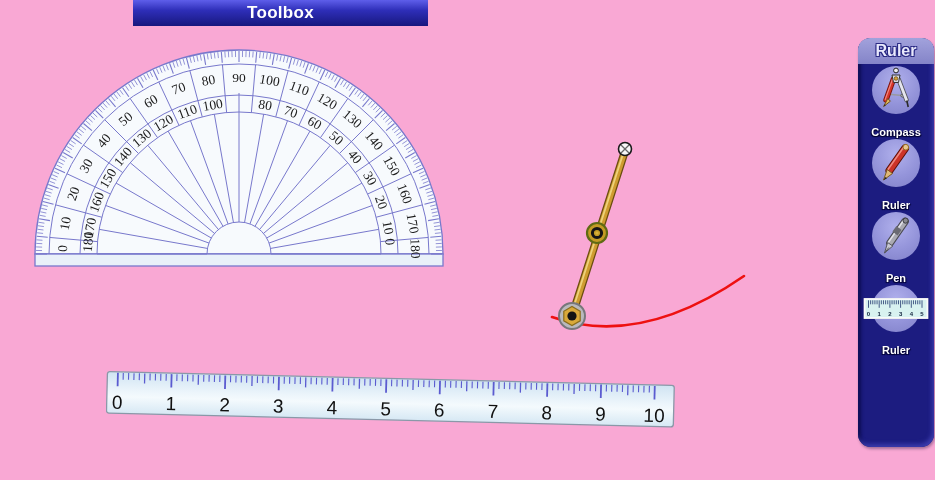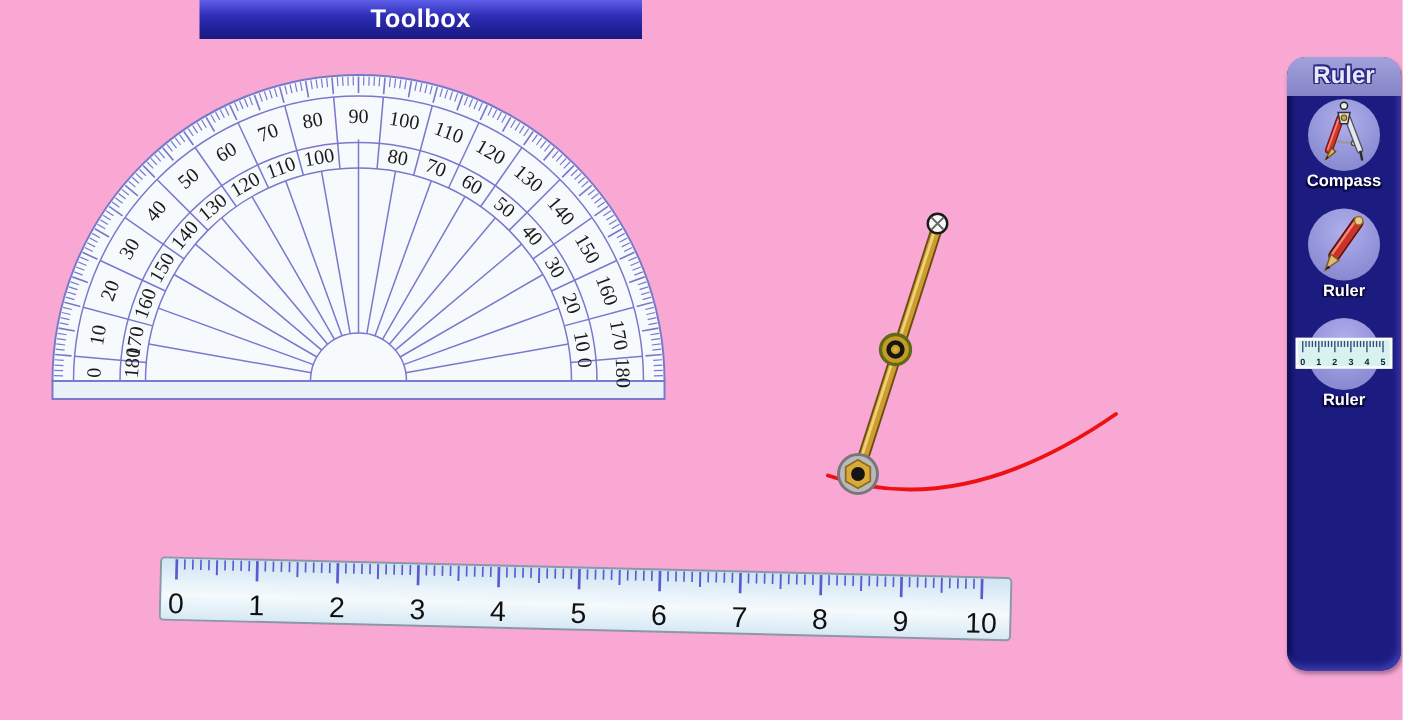--- a/index.html
+++ b/index.html
@@ -31,21 +31,21 @@
     text-shadow:-1px -1px 0 #2a2a84, 1px -1px 0 #2a2a84, -1px 1px 0 #2a2a84, 1px 1px 0 #2a2a84;
   }
   .tool-item { position:relative; height:73px; display:flex; flex-direction:column; align-items:center; cursor:pointer; }
   .tool-item:first-of-type { margin-top:4px; }
   .tool-circle {
     position:relative; width:48px; height:48px; border-radius:50%;
     background:radial-gradient(circle at 50% 32%, #b0b0ec 0%, #9494da 55%, #8080c8 100%);
     margin-top:2px; overflow:visible;
   }
   .tool-label {
-    margin-top:1px; color:#ffffff; font-weight:bold; font-size:11px;
+    margin-top:12px; color:#ffffff; font-weight:bold; font-size:11px;
     text-shadow:1px 1px 1px #000030, -1px 1px 1px #000030;
   }
   #ruler-icon-svg { position:absolute; left:-9px; top:0; }
 </style>
 </head>
 <body>
 
 <div id="stage">
 
   <div class="titlebar">
@@ -501,20 +501,34 @@
           <line x1="33" y1="9.5" x2="17.5" y2="31.5" stroke="#cc3328" stroke-width="6" stroke-linecap="round"></line>
           <line x1="31.3" y1="8.8" x2="15.8" y2="30.8" stroke="#ef8a80" stroke-width="1.5" stroke-linecap="round"></line>
           <polygon points="20.5,34.5 11.5,41 15.2,30.5" fill="#e0b978" stroke="#7a5a20" stroke-width="1"></polygon>
           <polygon points="13.4,38 11.5,41 14.9,39.6" fill="#222"></polygon>
           <circle cx="33.8" cy="8.2" r="2.8" fill="#e8c890" stroke="#97701f" stroke-width="1"></circle>
         </svg>
       </div>
       <div class="tool-label">Ruler</div>
     </div>
 
+    <div class="tool-item">
+      <div class="tool-circle">
+        <svg width="48" height="48" viewBox="0 0 48 48">
+          <line x1="33" y1="9.5" x2="18" y2="31" stroke="#4a4a52" stroke-width="7.6" stroke-linecap="round"></line>
+          <line x1="33" y1="9.5" x2="18" y2="31" stroke="#aaaab2" stroke-width="5.6" stroke-linecap="round"></line>
+          <line x1="31.4" y1="8.8" x2="16.4" y2="30.4" stroke="#e2e2e8" stroke-width="1.5" stroke-linecap="round"></line>
+          <line x1="27" y1="16" x2="23" y2="21.5" stroke="#6a6a72" stroke-width="6.4"></line>
+          <polygon points="20.8,34 12.5,41 15.6,30.5" fill="#c8c8d2" stroke="#55555d" stroke-width="1"></polygon>
+          <line x1="16.8" y1="35.5" x2="12.5" y2="41" stroke="#55555d" stroke-width="1"></line>
+          <circle cx="33.6" cy="8.6" r="2.6" fill="#88888f" stroke="#3a3a40" stroke-width="1"></circle>
+        </svg>
+      </div>
+      <div class="tool-label">Pen</div>
+    </div>
 
     <div class="tool-item">
       <div class="tool-circle">
         <svg id="ruler-icon-svg" width="66" height="48" viewBox="0 0 66 48">
             <rect x="0.8" y="13.2" width="64.4" height="20.6" fill="#60707e"></rect>
             <rect x="1.6" y="14" width="62.8" height="19" fill="#d8f2f0" stroke="#fbfbfb" stroke-width="1.8"></rect>
             <line x1="5.5" y1="15.3" x2="5.5" y2="22.8" stroke="#334a7a" stroke-width="0.9"></line>
             <line x1="7.640000000000001" y1="15.3" x2="7.640000000000001" y2="19.3" stroke="#334a7a" stroke-width="0.9"></line>
             <line x1="9.780000000000001" y1="15.3" x2="9.780000000000001" y2="19.3" stroke="#334a7a" stroke-width="0.9"></line>
             <line x1="11.92" y1="15.3" x2="11.92" y2="19.3" stroke="#334a7a" stroke-width="0.9"></line>

